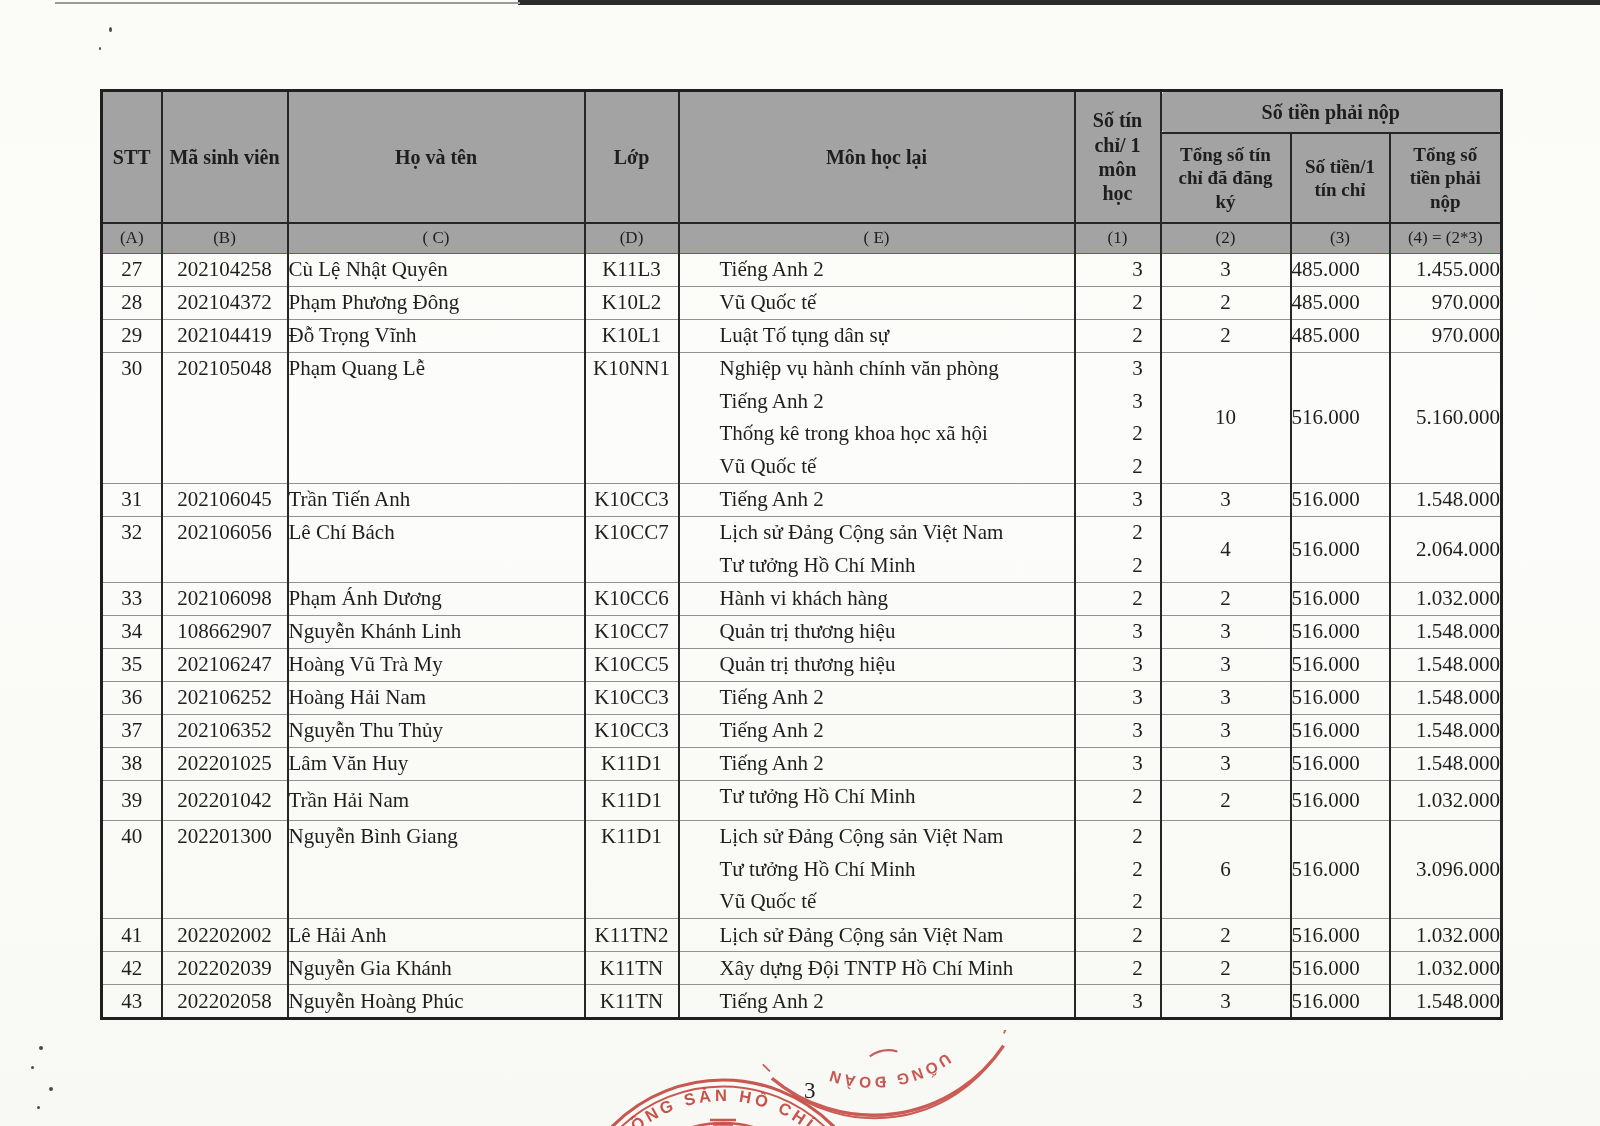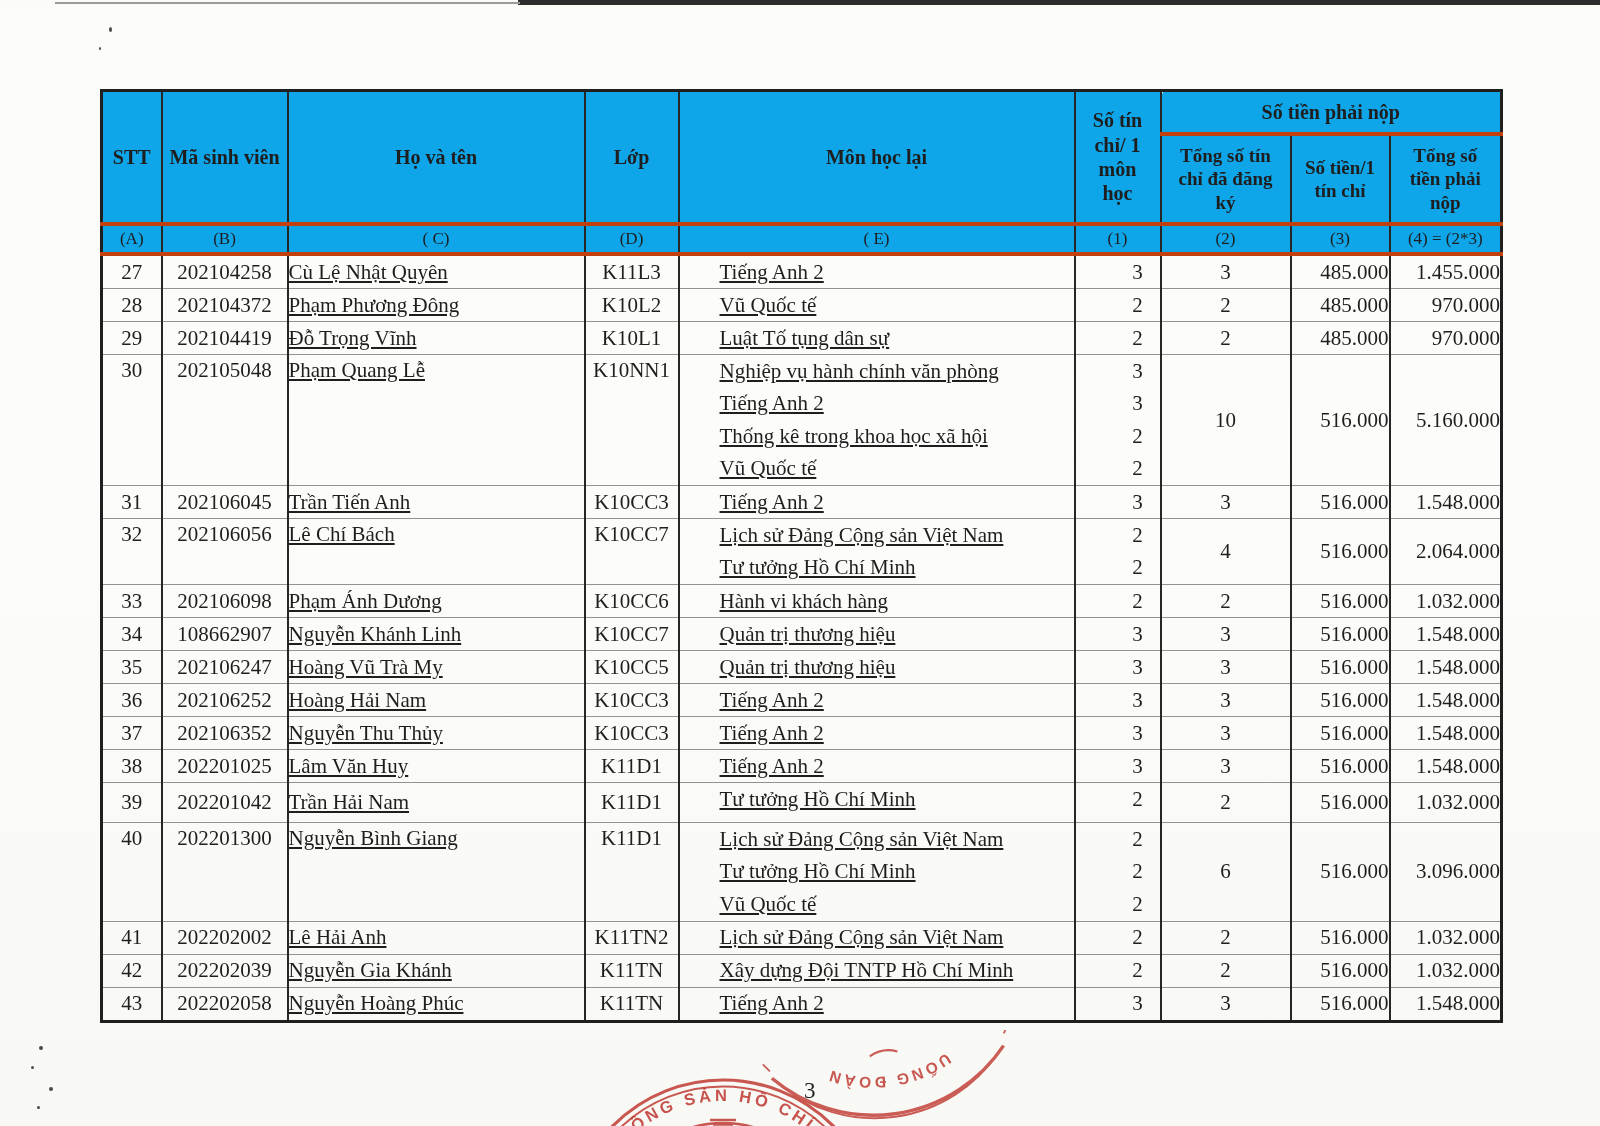--- a/index.html
+++ b/index.html
@@ -17,40 +17,40 @@
   .fee-table-wrap{position:absolute;left:100px;top:89px;}
   table.fee{
     border-collapse:collapse;table-layout:fixed;width:1400px;
     border:3px solid #1f1f1f;
   }
   table.fee th, table.fee td{
     border-left:2px solid #262626;border-right:2px solid #262626;
     padding:0;overflow:hidden;
   }
   table.fee thead th, table.fee thead td{
-    border-top:2px solid #262626;border-bottom:4px solid #c2410c;
-    background:#0ea5e9;
+    border-top:2px solid #262626;border-bottom:1px solid #c2410c;
+    background:#a3a3a3;
   }
   thead th{font-weight:bold;font-size:20px;text-align:center;vertical-align:middle;line-height:1.22;}
   tr.head-sub th{font-size:19px;}
   th.h-group{height:40px;border-radius:6px;}
   tr.head-sub{height:90px;}
   tr.letters{height:30px;background:#c8cac9;}
   tr.letters td{
     font-size:17px;font-weight:normal;text-align:center;vertical-align:middle;
     border-top:2px solid #262626;border-bottom:2px solid #262626;background:#c8cac9;
   }
   tbody td{
     border-top:1px solid #929292;border-bottom:1px solid #929292;
     font-size:21px;vertical-align:middle;background:transparent;
   }
   td.c-stt,td.c-id,td.c-class{text-align:center;}
-  td.c-name,td.c-courses{text-align:left;padding-left:7px;text-decoration:underline;}
+  td.c-name,td.c-courses{text-align:left;padding-left:7px;}
   td.c-cred,td.c-total{text-align:center;}
-  td.c-rate{text-align:right;padding-right:12px;}
+  td.c-rate{padding-right:12px;}
   td.c-amt{text-align:right;padding-right:14px;}
   tr.multi td.c-stt, tr.multi td.c-id, tr.multi td.c-name, tr.multi td.c-class{
     vertical-align:top;padding-top:3px;
   }
   td.c-courses, td.c-cred{vertical-align:top;}
   .line{height:32.5px;display:flex;align-items:center;padding-left:40px;}
   td.c-cred .line{justify-content:center;}
   tr.single td.c-courses .line, tr.single td.c-cred .line{height:32px;}
   
   .page-number{position:absolute;left:804px;top:1078px;font-size:23px;color:#232323;}

